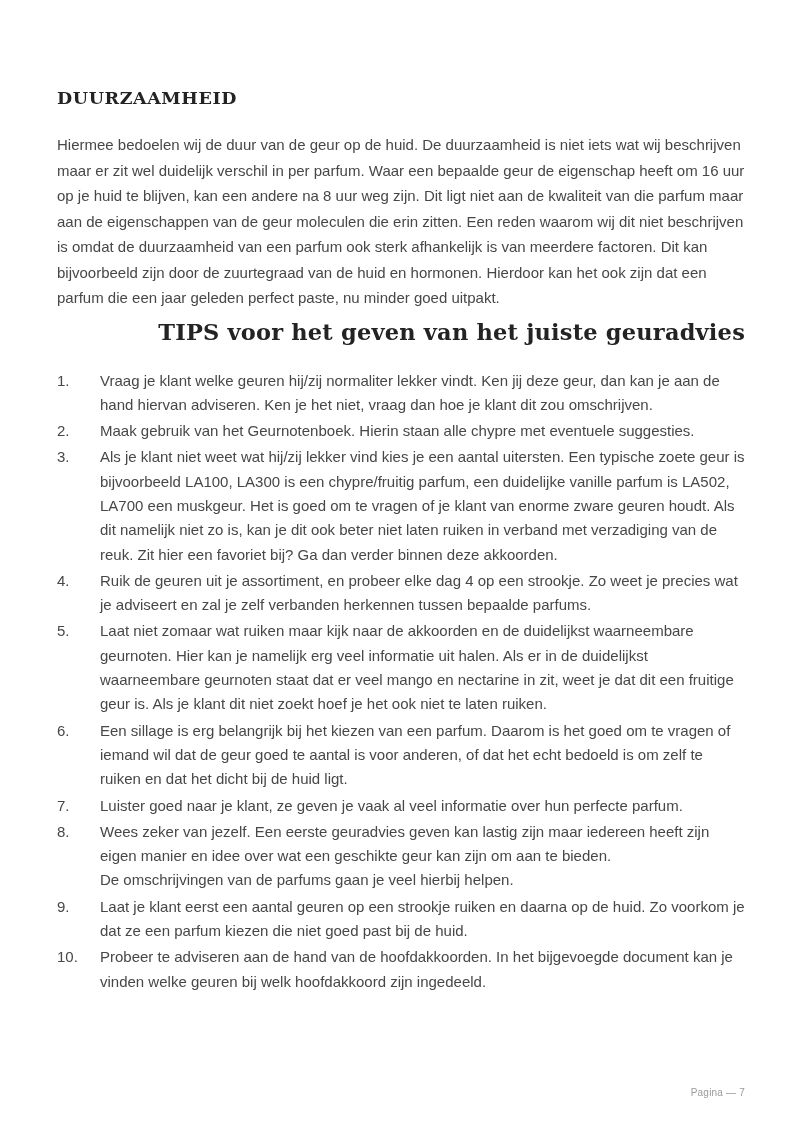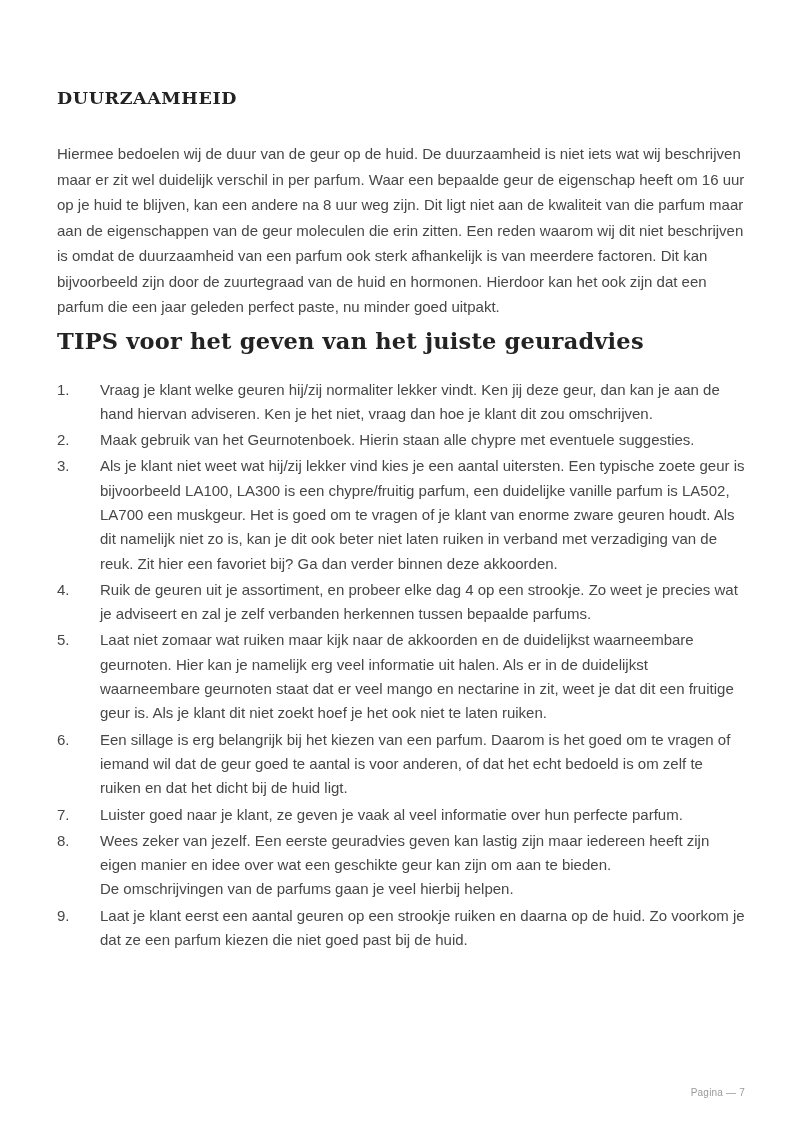--- a/index.html
+++ b/index.html
@@ -16,36 +16,37 @@
     color: #474747;
     overflow: hidden;
   }
 
   .heading-1 {
     font-family: "DejaVu Serif", "Liberation Serif", serif;
     font-size: 17.5px;
     font-weight: 700;
     letter-spacing: 0.6px;
     color: #232323;
-    margin-bottom: 33px;
+    margin-bottom: 24px;
   }
 
   .paragraph {
     font-size: 15px;
     line-height: 1.7;
     color: #474747;
   }
 
   .heading-2 {
     font-family: "DejaVu Serif", "Liberation Serif", serif;
     font-size: 22.5px;
     font-weight: 700;
     color: #232323;
     margin: 8px 0 24px 0;
     letter-spacing: 0.2px;
+    text-align: right;
   }
 
   ol.tips-list {
     list-style: none;
   }
 
   .tip-item {
     display: flex;
     align-items: flex-start;
     font-size: 15px;
@@ -115,17 +116,21 @@
     </li>
     <li class="tip-item">
       <span class="tip-num">8.</span>
       <span class="tip-text">Wees zeker van jezelf. Een eerste geuradvies geven kan lastig zijn maar iedereen heeft zijn eigen manier en idee over wat een geschikte geur kan zijn om aan te bieden.
 De omschrijvingen van de parfums gaan je veel hierbij helpen.</span>
     </li>
     <li class="tip-item">
       <span class="tip-num">9.</span>
       <span class="tip-text">Laat je klant eerst een aantal geuren op een strookje ruiken en daarna op de huid. Zo voorkom je dat ze een parfum kiezen die niet goed past bij de huid.</span>
     </li>
+    <li class="tip-item">
+      <span class="tip-num">10.</span>
+      <span class="tip-text">Probeer te adviseren aan de hand van de hoofdakkoorden. In het bijgevoegde document kan je vinden welke geuren bij welk hoofdakkoord zijn ingedeeld.</span>
+    </li>
   </ol>
 
   <div class="page-footer">Pagina — 7</div>
 
 </div>
 
 </body></html>

